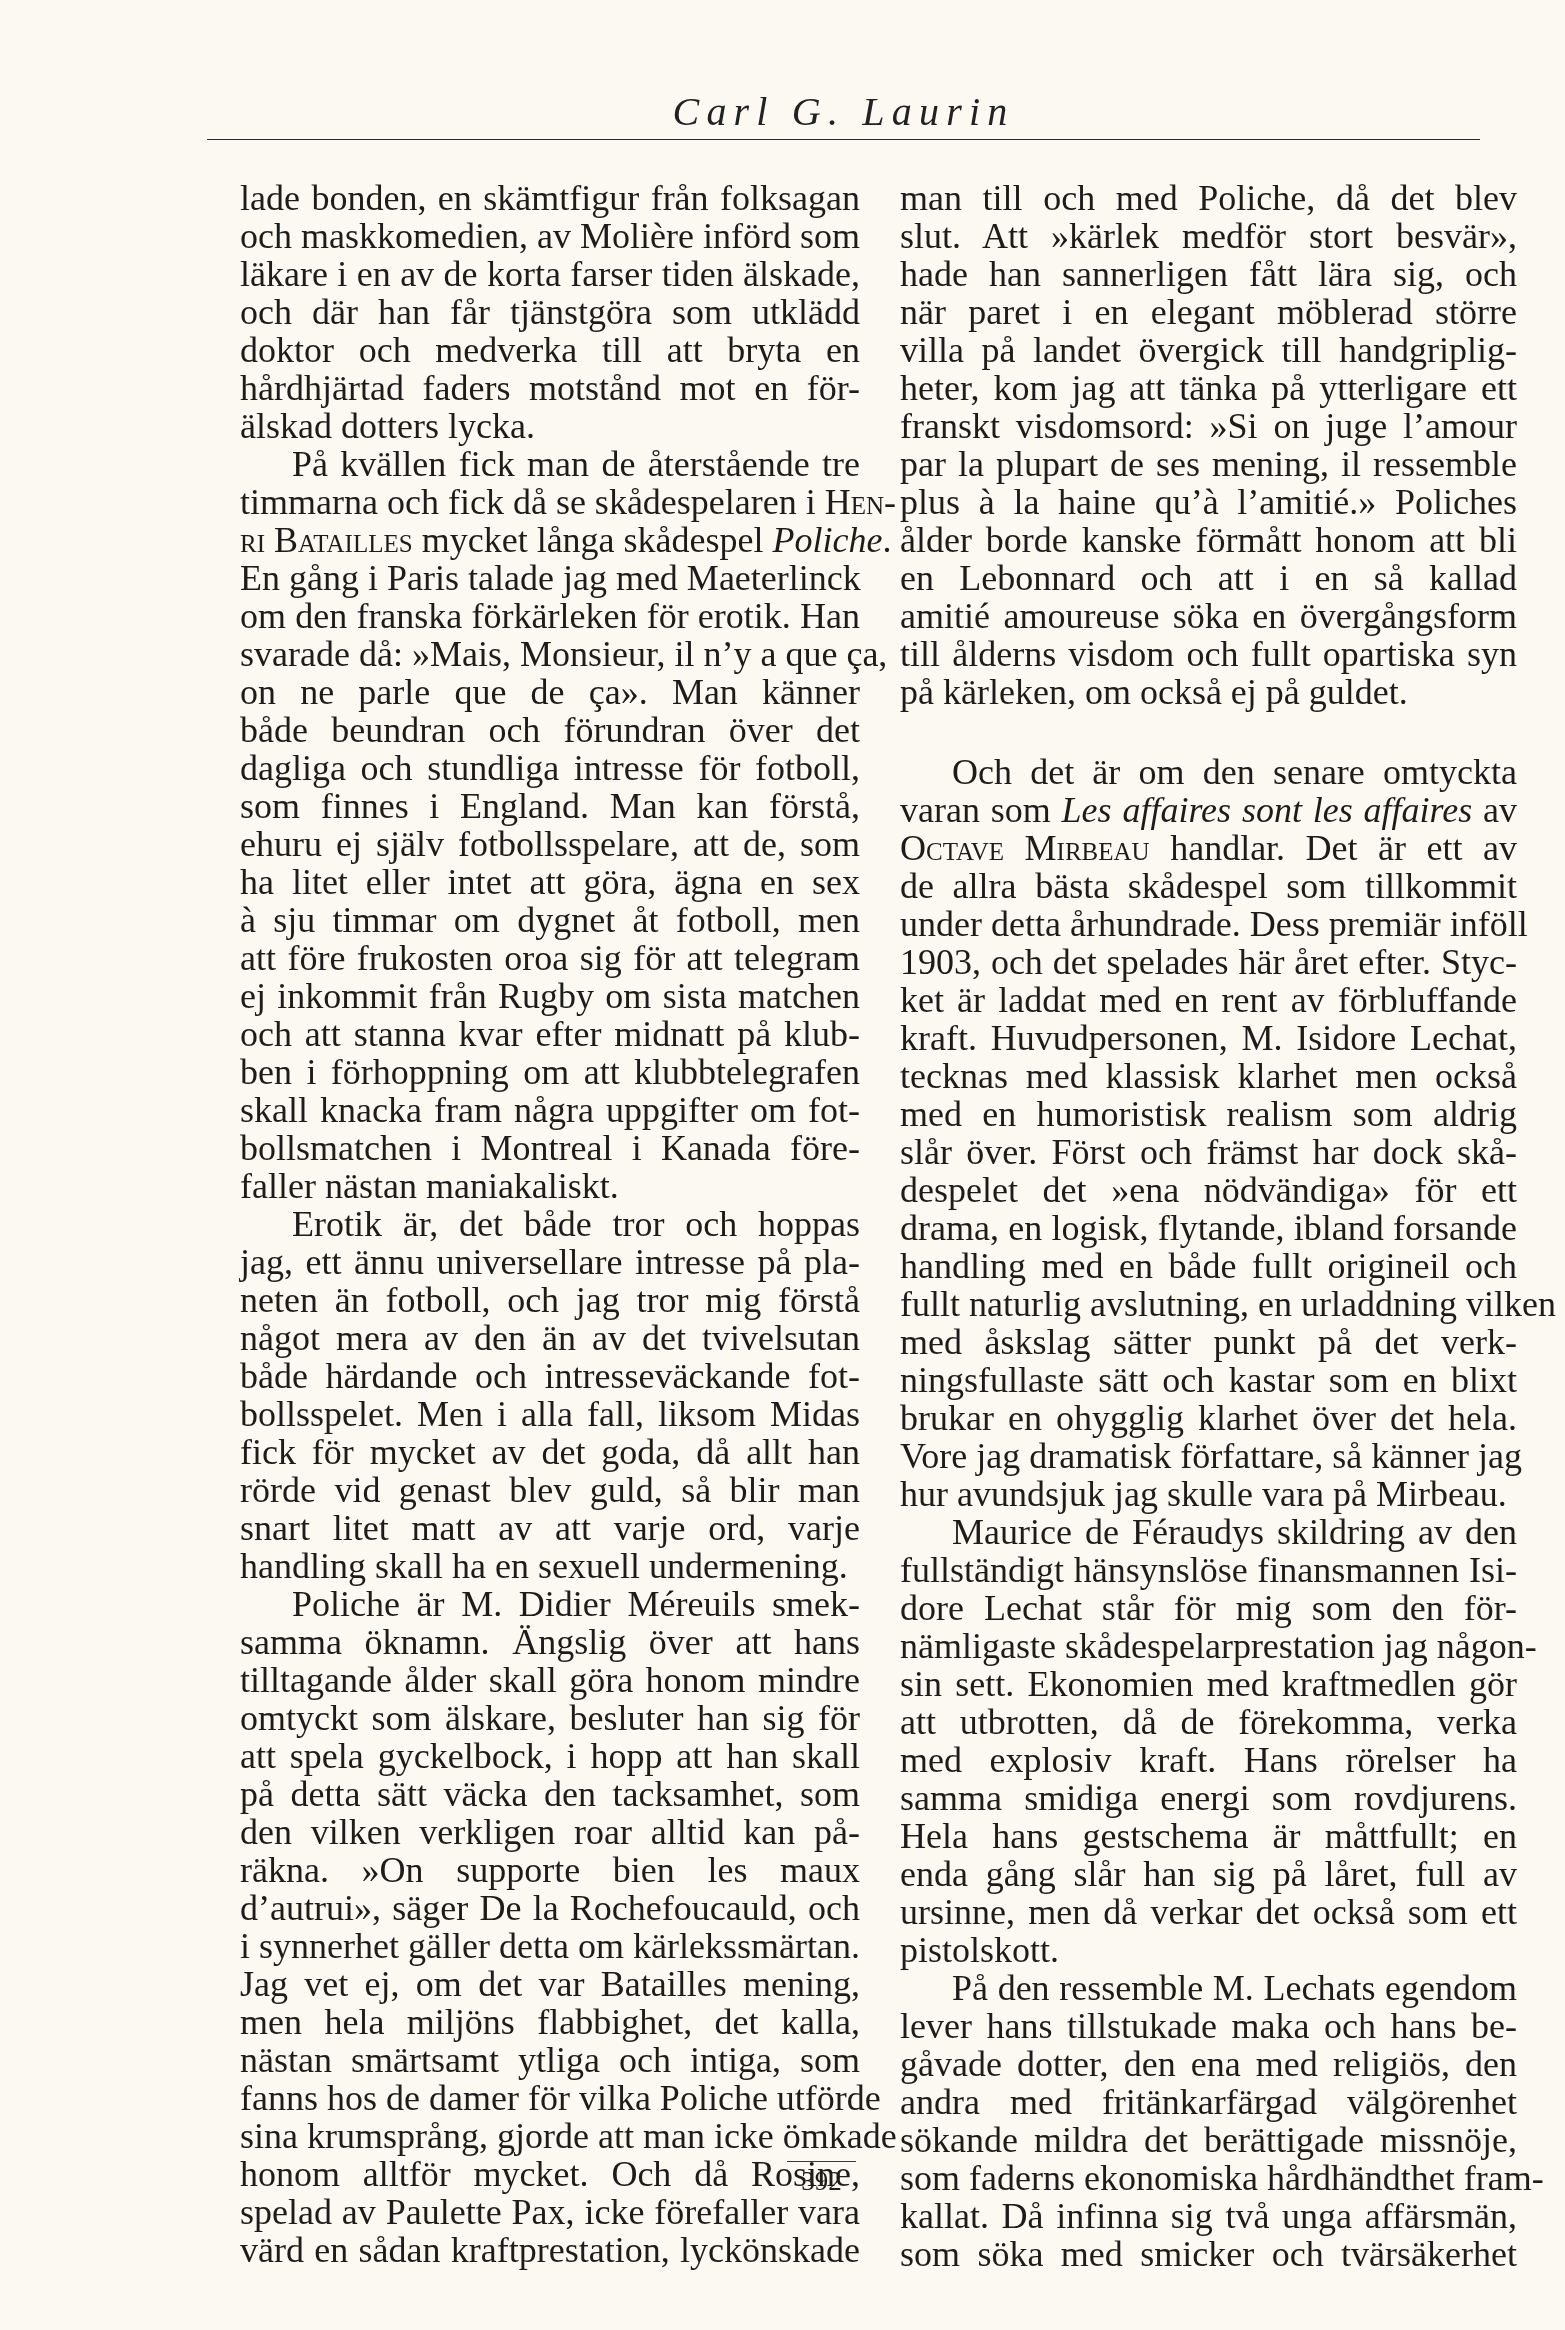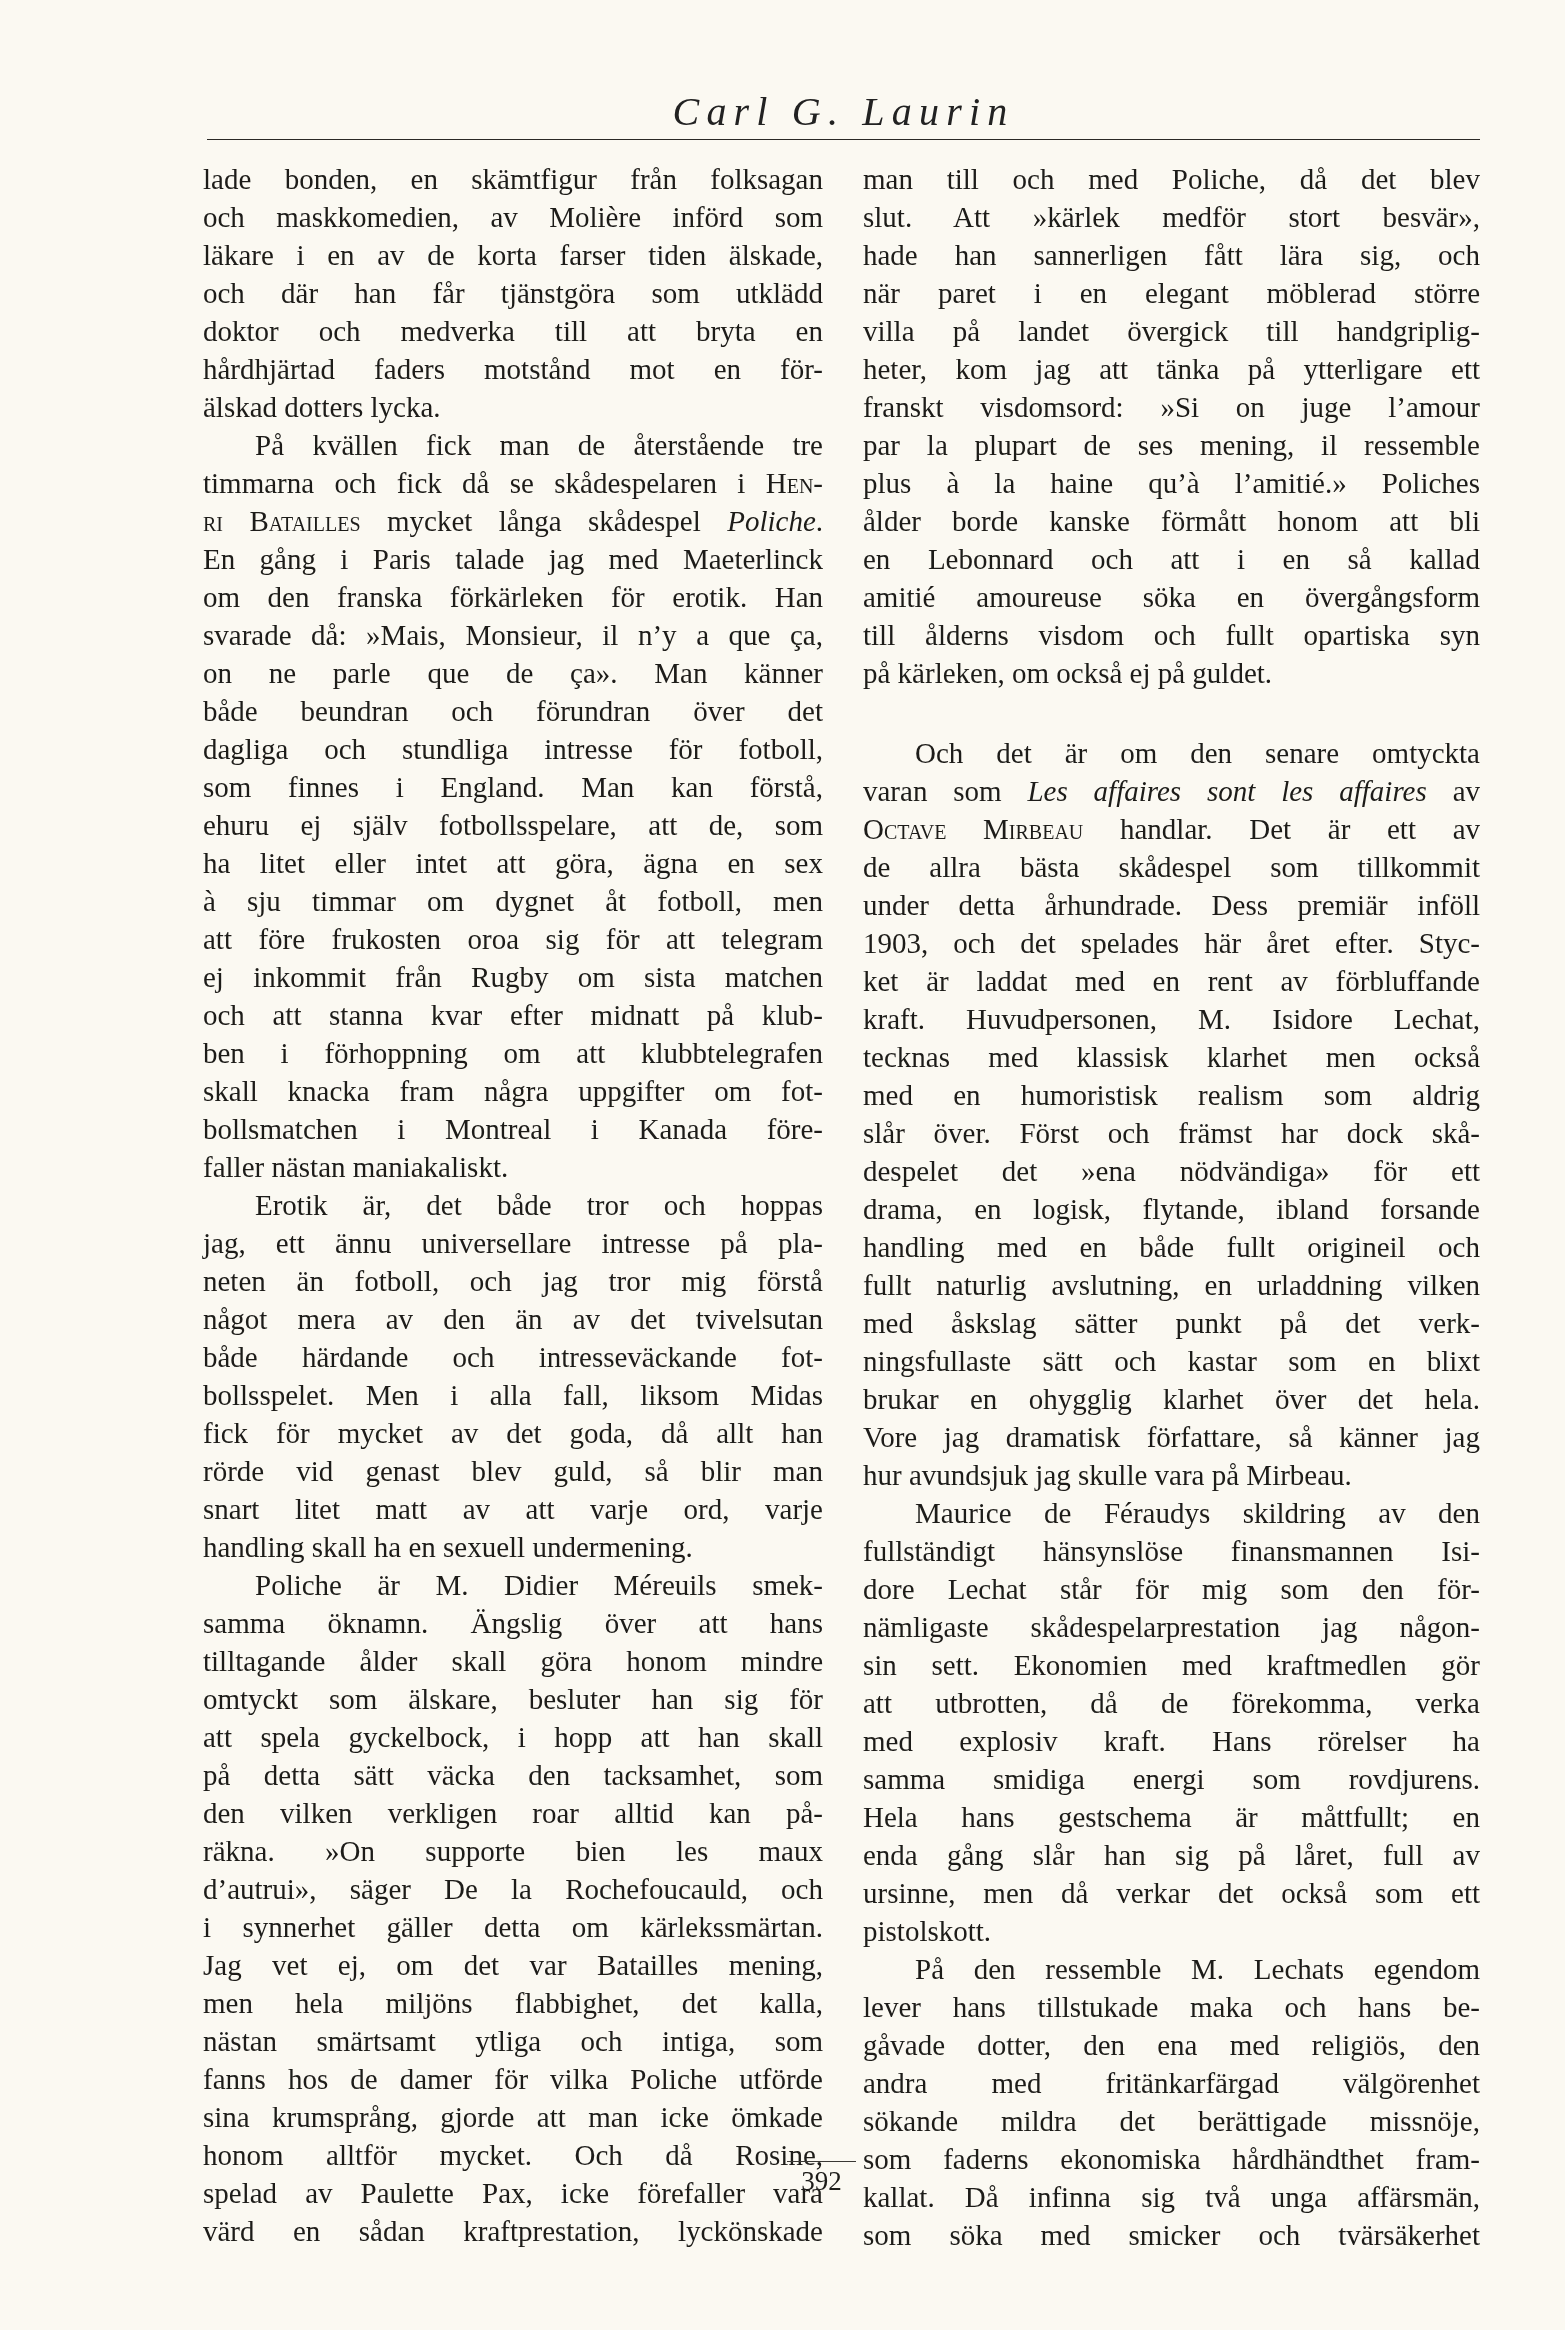--- a/index.html
+++ b/index.html
@@ -21,25 +21,26 @@
     font-style: italic;
     font-size: 40px;
     letter-spacing: 7.2px;
     color: #222;
   }
   .header-rule {
     position: absolute; left: 0; right: 0; top: 75px;
     height: 0; border-top: 1.6px solid #2a2926;
   }
   .column {
-    position: absolute; top: 160px;
+    position: absolute; top: 179px;
     font-family: "Liberation Serif", "DejaVu Serif", serif;
-    font-size: 29px;
+    font-size: 36px;
     line-height: 38px;
     color: #1d1c19;
+    margin-left: 37px;
   }
   .col-left { left: 203px; width: 620px; }
   .col-right { left: 863px; width: 617px; }
   .line {
     display: block;
     height: 38px;
     white-space: nowrap;
     text-align: justify;
     text-align-last: justify;
     overflow: visible;

